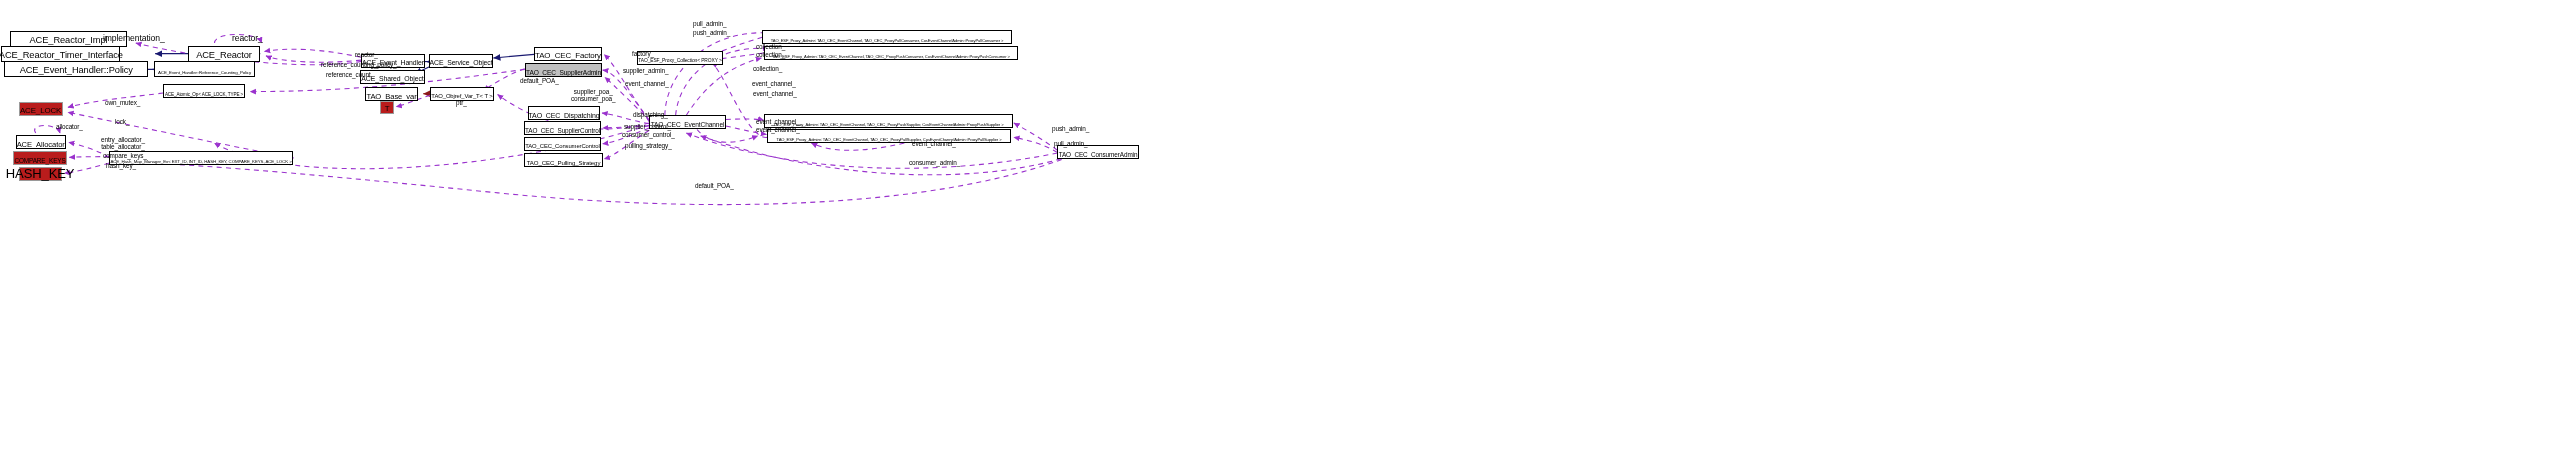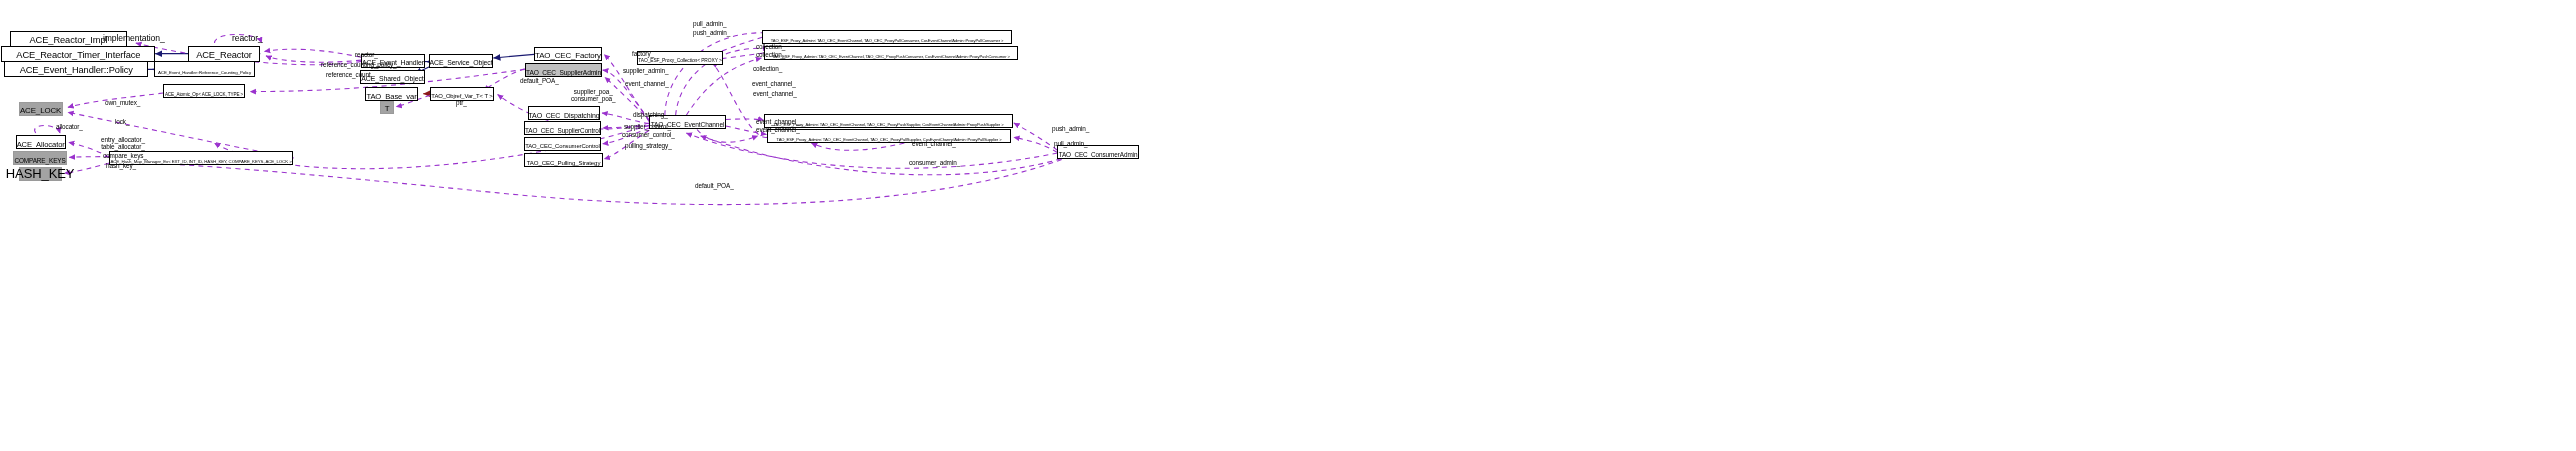--- a/index.html
+++ b/index.html
@@ -32,21 +32,21 @@
     line-height: 1;
     display: flex;
     align-items: flex-end;
     justify-content: center;
     white-space: nowrap;
     padding: 0 4.3px;
     letter-spacing: -0.1px;
   }
   .node.tmpl {
     border: 0.7px solid #9a9a9a;
-    background: #a3a3a3;
+    background: #b91c1c;
   }
   .node.current {
     background: #c0c0c0;
     border: 0.7px solid #000000;
   }
   .edge-label {
     position: absolute;
     font-size: 8.6px;
     color: #000000;
     white-space: pre;
@@ -129,21 +129,21 @@
       <path d="M1479,214 C1300,250 1100,240 960,186" marker-end="url(#ah-purple)"></path>
       <path d="M1485,223 C1300,290 1000,300 700,270 C500,250 300,230 160,226" marker-end="url(#ah-purple)"></path>
       <path d="M1484,222 C1350,260 1150,250 980,190" marker-end="url(#ah-purple)"></path>
       <path d="M1265,200 C1200,215 1160,212 1135,200" marker-end="url(#ah-purple)"></path>
     </g>
   </svg>
 
   <div class="node" style="left:10px; top:31px; width:117px; height:15.7px;">
       <span>ACE_Reactor_Impl</span>
     </div>
-  <div class="node" style="left:1.4px; top:46px; width:154px; height:15.7px;">
+  <div class="node" style="left:1.4px; top:46px; width:119px; height:15.7px;">
       <span>ACE_Reactor_Timer_Interface</span>
     </div>
   <div class="node" style="left:4.3px; top:61px; width:144px; height:15.7px;">
       <span>ACE_Event_Handler::Policy</span>
     </div>
   <div class="node" style="left:188px; top:46px; width:72px; height:15.7px;">
       <span>ACE_Reactor</span>
     </div>
   <div class="node" style="left: 154px; top: 61px; width: 101px; height: 15.7px; font-size: 4.4px;">
       <span>ACE_Event_Handler::Reference_Counting_Policy</span>

